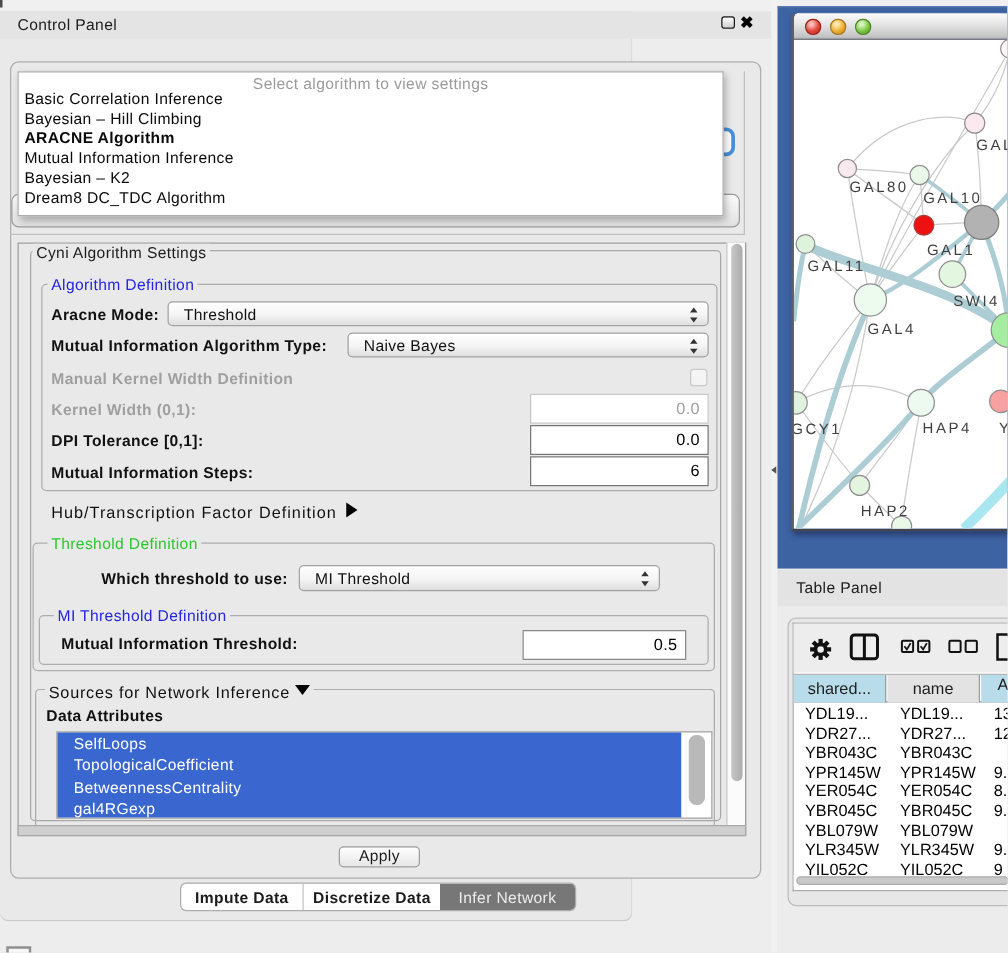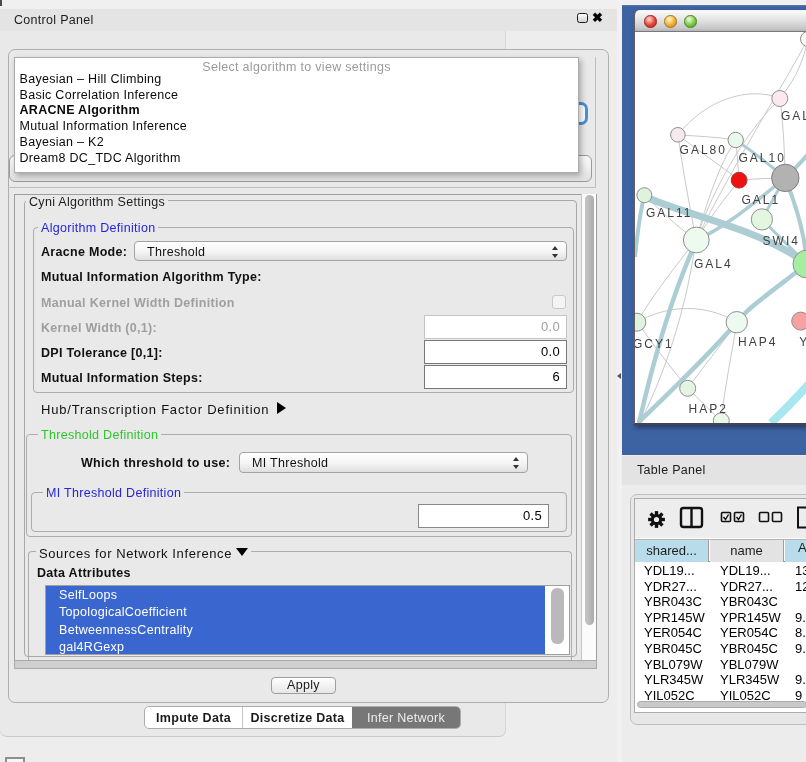--- a/index.html
+++ b/index.html
@@ -42,22 +42,22 @@
   <div class="abs" style="left:8px;top:178px;width:588px;height:1px;background:#BFBFBF;"></div>
 
 
   <div class="abs" style="left:9px;top:146px;width:583px;height:27px;border:1px solid #9A9A9A;border-radius:6px;background:linear-gradient(180deg,#FBFBFB,#E0E0E0);"></div>
 
   <div class="abs" style="left:360px;top:93px;width:228px;height:23px;border:3px solid #4A90D8;border-radius:7px;background:#fff;"></div>
 
   <div class="abs" style="left:14px;top:48px;width:565px;height:116px;background:#fff;border:1px solid #ACACAC;box-shadow:2px 3px 6px rgba(0,0,0,0.3);">
     <div style="text-align:center;color:#9B9B9B;font-size:12.5px;padding-top:2px;">Select algorithm to view settings</div>
     <div style="padding-left:4.5px;font-size:12.5px;color:#0a0a0a;line-height:15.7px;margin-top:-2px;">
+      <div>Basic Correlation Inference</div>
       <div>Bayesian – Hill Climbing</div>
-      <div>Basic Correlation Inference</div>
       <div class="bold">ARACNE Algorithm</div>
       <div>Mutual Information Inference</div>
       <div>Bayesian – K2</div>
       <div>Dream8 DC_TDC Algorithm</div>
     </div>
   </div>
 
   <div class="abs" style="left:14px;top:185px;width:583px;height:474px;border:1px solid #9E9E9E;background:#E9E9E9;"></div>
 
   <div class="abs" style="left:24px;top:191px;width:553px;height:457px;border:1px solid #A8A8A8;border-radius:4px;"></div>
@@ -65,20 +65,24 @@
 
   <div class="abs" style="left:33px;top:218px;width:541px;height:166px;border:1px solid #ADADAD;border-radius:4px;"></div>
   <div class="abs" style="left:38px;top:212px;font-size:12.5px;color:#2525DD;background:#E9E9E9;padding:0 3px;">Algorithm Definition</div>
 
   <div class="abs bold" style="left:41px;top:236px;font-size:12.5px;color:#111;">Aracne Mode:</div>
   <div class="abs combo" style="left:134px;top:232px;width:433px;height:20px;">
       <span>Threshold</span>
       <i></i>
     </div>
   <div class="abs bold" style="left:41px;top:261px;font-size:12.5px;color:#111;">Mutual Information Algorithm Type:</div>
+  <div class="abs combo" style="left:278px;top:257px;width:289px;height:20px;">
+      <span>Naive Bayes</span>
+      <i></i>
+    </div>
 
   <div class="abs bold" style="left:41px;top:287px;font-size:12.5px;color:#9F9F9F;">Manual Kernel Width Definition</div>
   <div class="abs" style="left:552px;top:286px;width:14px;height:14px;border:1px solid #C9C9C9;border-radius:3px;background:#F4F4F4;"></div>
 
   <div class="abs bold" style="left:41px;top:312px;font-size:12.5px;color:#9F9F9F;">Kernel Width (0,1):</div>
   <div class="abs field" style="left:424px;top:306px;border:1px solid #C6C6C6;color:#9F9F9F;">0.0</div>
   <div class="abs bold" style="left:41px;top:337px;font-size:12.5px;color:#111;">DPI Tolerance [0,1]:</div>
   <div class="abs field" style="left:424px;top:331px;border:1.5px solid #787878;color:#000;">0.0</div>
   <div class="abs bold" style="left:41px;top:362px;font-size:12.5px;color:#111;">Mutual Information Steps:</div>
   <div class="abs field" style="left:424px;top:356px;border:1.5px solid #787878;color:#000;">6</div>
@@ -89,20 +93,21 @@
   <div class="abs" style="left:26px;top:425px;width:546px;height:103px;border:1px solid #ADADAD;border-radius:4px;"></div>
   <div class="abs" style="left:38px;top:419px;font-size:12.5px;color:#2DC62D;background:#E9E9E9;padding:0 3px;">Threshold Definition</div>
   <div class="abs bold" style="left:81px;top:447px;font-size:12.5px;color:#111;">Which threshold to use:</div>
   <div class="abs combo" style="left:239px;top:443px;width:289px;height:21px;">
       <span>MI Threshold</span>
       <i></i>
     </div>
 
   <div class="abs" style="left:31px;top:483px;width:536px;height:40px;border:1px solid #ADADAD;border-radius:4px;"></div>
   <div class="abs" style="left:43px;top:477px;font-size:12.5px;color:#2525DD;background:#E9E9E9;padding:0 3px;">MI Threshold Definition</div>
+  <div class="abs bold" style="left:49px;top:499px;font-size:12.5px;color:#111;">Mutual Information Threshold:</div>
   <div class="abs field" style="left:418px;top:495px;width:131px;border:1px solid #888;color:#000;">0.5</div>
 
   <div class="abs" style="left:28px;top:542px;width:544px;height:112px;border:1px solid #ADADAD;border-radius:4px;border-bottom:none;"></div>
   <div class="abs" style="left:36px;top:537px;font-size:13px;letter-spacing:0.6px;color:#111;background:#E9E9E9;padding:0 3px;">Sources for Network Inference <span style="display:inline-block;width:0;height:0;border-top:8px solid #000;border-left:6px solid transparent;border-right:6px solid transparent;vertical-align:2px;"></span></div>
   <div class="abs bold" style="left:37px;top:557px;font-size:12.5px;color:#111;">Data Attributes</div>
   <div class="abs" style="left:45px;top:576px;width:525px;height:70px;border:1px solid #9F9F9F;background:#fff;"></div>
   <div class="abs" style="left:46px;top:577px;width:499px;height:68px;background:#3A67CF;color:#fff;font-size:12.5px;line-height:17.4px;padding:1px 0 0 13px;">SelfLoops<br>TopologicalCoefficient<br>BetweennessCentrality<br>gal4RGexp</div>
   <div class="abs" style="left:551px;top:579px;width:13px;height:56px;border-radius:6px;background:#B9B9B9;"></div>
 
   <div class="abs" style="left:14px;top:651px;width:583px;height:9px;background:#CFCFCF;border:1px solid #A9A9A9;"></div>

